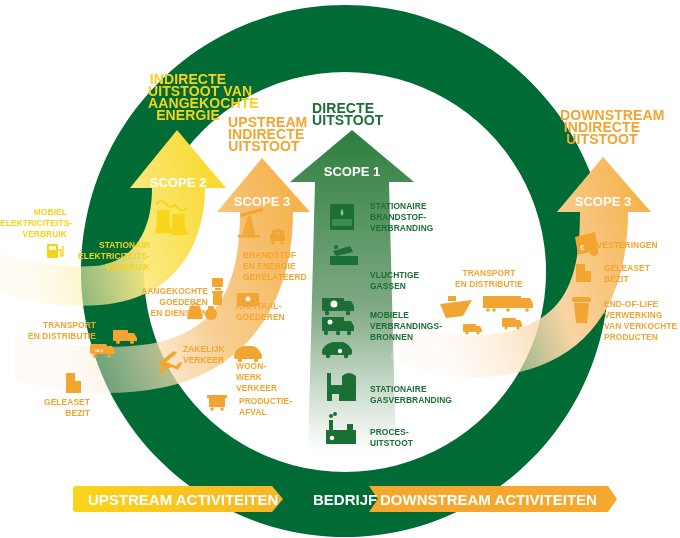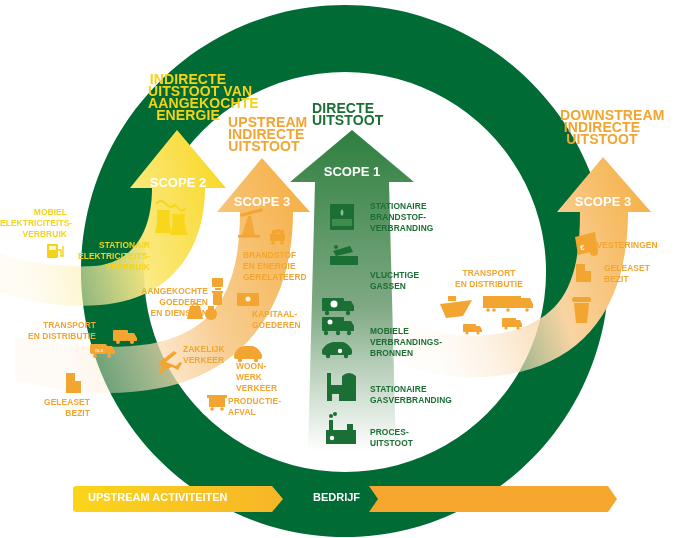--- a/index.html
+++ b/index.html
@@ -10,21 +10,21 @@
            letter-spacing: 0.1px; white-space: nowrap; }
     .lbl span { display: block; }
     .c-yellow { color: #f6d318; }
     .c-orange { color: #f2a530; }
     .c-green  { color: #1b6e34; }
     .r { text-align: right; }
     .ctr { text-align: center; }
     .hdr { font-size: 14px; line-height: 12px; }
     .scope { position: absolute; font-weight: bold; font-size: 13px; color: #ffffff;
              white-space: nowrap; text-align: center; }
-    .bar-label { position: absolute; font-weight: bold; font-size: 11px; color: #ffffff;
+    .bar-label { position: absolute; font-weight: bold; font-size: 15px; color: #ffffff;
                  white-space: nowrap; text-align: center; }
   </style>
 </head>
 <body>
 
 <div id="stage">
 <svg width="680" height="538" viewBox="0 0 680 538">
   <defs>
     <linearGradient id="gScope1" x1="0" y1="0" x2="0" y2="1">
       <stop offset="0" stop-color="#2e7f3f"></stop>
@@ -264,38 +264,38 @@
 <div class="lbl c-orange" style="left:243px; top:250px;">
   <span>BRANDSTOF</span>
   <span>EN ENERGIE</span>
   <span>GERELATEERD</span>
 </div>
 <div class="lbl c-orange r" style="left:130px; top:286px; width:78px;">
   <span>AANGEKOCHTE</span>
   <span>GOEDEREN</span>
   <span>EN DIENSTEN</span>
 </div>
-<div class="lbl c-orange" style="left:236px; top:309px;margin-left:16px;">
+<div class="lbl c-orange" style="left:236px; top:301px;">
   <span>KAPITAAL-</span>
   <span>GOEDEREN</span>
 </div>
 <div class="lbl c-orange r" style="left:20px; top:320px; width:76px;">
   <span>TRANSPORT</span>
   <span>EN DISTRIBUTIE</span>
 </div>
 <div class="lbl c-orange" style="left:183px; top:344px;">
   <span>ZAKELIJK</span>
   <span>VERKEER</span>
 </div>
 <div class="lbl c-orange" style="left:236px; top:361px;">
   <span>WOON-</span>
   <span>WERK</span>
   <span>VERKEER</span>
 </div>
-<div class="lbl c-orange" style="left:228px; top:396px;">
+<div class="lbl c-orange" style="left:239px; top:396px;">
   <span>PRODUCTIE-</span>
   <span>AFVAL</span>
 </div>
 <div class="lbl c-orange r" style="left:40px; top:397px; width:50px;">
   <span>GELEASET</span>
   <span>BEZIT</span>
 </div>
 
 
 <div class="lbl hdr c-green ctr" style="left:312px; top:102px; width:60px;">
@@ -305,21 +305,21 @@
 <div class="scope" style="left:320px; top:164px; width:64px;">SCOPE 1</div>
 <div class="lbl c-green" style="left:370px; top:201px;">
   <span>STATIONAIRE</span>
   <span>BRANDSTOF-</span>
   <span>VERBRANDING</span>
 </div>
 <div class="lbl c-green" style="left:370px; top:246px;margin-top:24px;">
   <span>VLUCHTIGE</span>
   <span>GASSEN</span>
 </div>
-<div class="lbl c-green" style="left:370px; top:326px;">
+<div class="lbl c-green" style="left:370px; top:310px;">
   <span>MOBIELE</span>
   <span>VERBRANDINGS-</span>
   <span>BRONNEN</span>
 </div>
 <div class="lbl c-green" style="left:370px; top:384px;">
   <span>STATIONAIRE</span>
   <span>GASVERBRANDING</span>
 </div>
 <div class="lbl c-green" style="left:370px; top:427px;">
   <span>PROCES-</span>
@@ -337,17 +337,24 @@
   <span>TRANSPORT</span>
   <span>EN DISTRIBUTIE</span>
 </div>
 <div class="lbl c-orange" style="left:588px; top:240px;">
   <span>INVESTERINGEN</span>
 </div>
 <div class="lbl c-orange" style="left:604px; top:263px;">
   <span>GELEASET</span>
   <span>BEZIT</span>
 </div>
+<div class="lbl c-orange" style="left:604px; top:299px;">
+  <span>END-OF-LIFE</span>
+  <span>VERWERKING</span>
+  <span>VAN VERKOCHTE</span>
+  <span>PRODUCTEN</span>
+</div>
 
 
 <div class="bar-label" style="left:88px; top:491px;">UPSTREAM ACTIVITEITEN</div>
 <div class="bar-label" style="left:313px; top:491px;">BEDRIJF</div>
+<div class="bar-label" style="left:380px; top:491px;">DOWNSTREAM ACTIVITEITEN</div>
 </div>
 
 </body></html>

